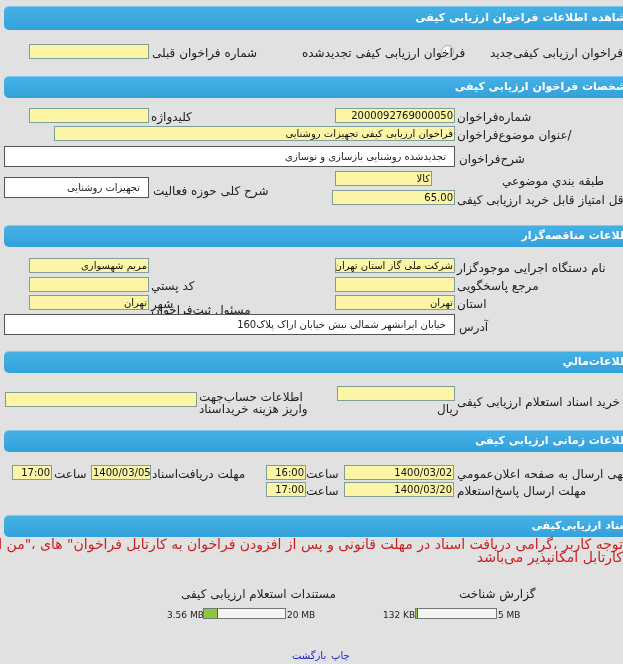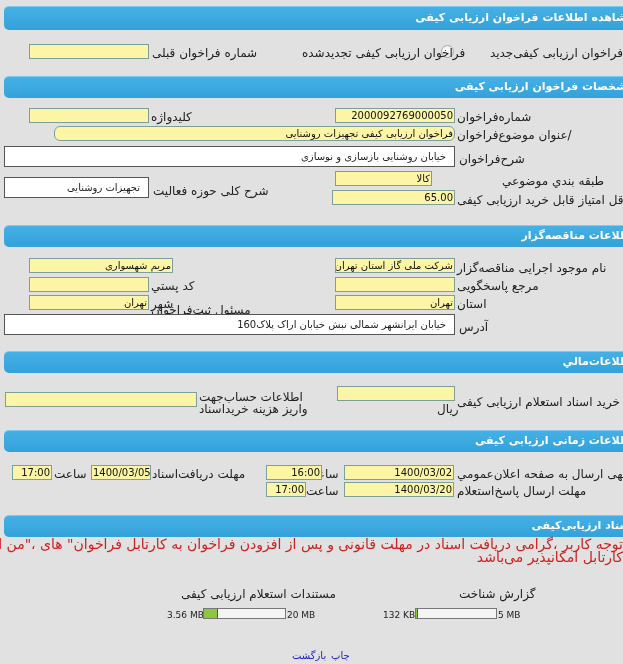--- a/index.html
+++ b/index.html
@@ -119,42 +119,42 @@
 <div class="section-bar" style="top:76px;">
   <span>مشخصات فراخوان ارزیابی کیفی</span>
 </div>
 
 <div class="lbl" style="top:110px;left:457px;">شماره‌فراخوان</div>
 <div class="inp ltrval" style="top:108px;left:335px;width:120px;">2000092769000050</div>
 <div class="lbl" style="top:110px;left:151px;">کلیدواژه</div>
 <div class="inp" style="top:108px;left:29px;width:120px;"></div>
 
 <div class="lbl" style="top:128px;left:457px;">/عنوان  موضوع‌فراخوان</div>
-<div class="inp" style="top:126px;left:54px;width:401px;border-radius:6px;">فراخوان ارزیابی کیفی تجهیزات روشنایی</div>
-
-<div class="box" style="top:146px;left:4px;width:451px;height:21px;line-height:19px;">خیابان  روشنایی  بازسازی  و  نوسازی</div>
+<div class="inp" style="top:126px;left:54px;width:401px;">فراخوان ارزیابی کیفی تجهیزات روشنایی</div>
+
+<div class="box" style="top:146px;left:4px;width:451px;height:21px;line-height:19px;">تجدیدشده  روشنایی  بازسازی  و  نوسازی</div>
 <div class="lbl" style="top:152px;left:459px;">شرح‌فراخوان</div>
 
 <div class="lbl" style="top:174px;left:457px;margin-left:45px;">طبقه بندي موضوعي</div>
 <div class="inp" style="top:171px;left:335px;width:97px;">کالا</div>
 
 <div class="box" style="top:177px;left:4px;width:145px;height:21px;line-height:19px;">تجهیزات روشنایی</div>
 <div class="lbl" style="top:184px;left:153px;">شرح کلی حوزه فعالیت</div>
 
 <div class="lbl" style="top:193px;left:457px;">حداقل  امتیاز قابل خرید  ارزیابی کیفی</div>
 <div class="inp ltrval" style="top:190px;left:332px;width:123px;">65.00</div>
 
 <div class="section-bar" style="top:225px;">
   <span>اطلاعات مناقصه‌گزار</span>
 </div>
 
-<div class="lbl" style="top:261px;left:457px;">نام موجود اجرایی  مناقصه‌گزار</div>
+<div class="lbl" style="top:261px;left:457px;">نام دستگاه اجرایی  موجود‌گزار</div>
 <div class="inp" style="top:258px;left:335px;width:120px;">شرکت ملی گاز استان تهران</div>
 <div class="lbl" style="top:259px;left:151px;margin-top:44px;">مسئول ثبت‌فراخوان</div>
-<div class="inp" style="top:258px;left:29px;width:144px;">مریم شهسواری</div>
+<div class="inp" style="top:258px;left:29px;width:120px;">مریم شهسواری</div>
 
 <div class="lbl" style="top:279px;left:457px;">مرجع پاسخگویی</div>
 <div class="inp" style="top:277px;left:335px;width:120px;"></div>
 <div class="lbl" style="top:279px;left:151px;">کد پستي</div>
 <div class="inp" style="top:277px;left:29px;width:120px;"></div>
 
 <div class="lbl" style="top:297px;left:457px;">استان</div>
 <div class="inp" style="top:295px;left:335px;width:120px;">تهران</div>
 <div class="lbl" style="top:297px;left:151px;">شهر</div>
 <div class="inp" style="top:295px;left:29px;width:120px;">تهران</div>
@@ -174,21 +174,21 @@
 <div class="lbl" style="top:390px;left:199px;">اطلاعات حساب‌جهت</div>
 <div class="lbl" style="top:402px;left:199px;">واریز  هزینه خریداسناد</div>
 
 <div class="section-bar" style="top:430px;">
   <span>اطلاعات زمانی ارزیابی کیفی</span>
 </div>
 
 <div class="lbl" style="top:467px;left:457px;">زمان اولین  انتشار/آگهی ارسال به  صفحه اعلان‌عمومي</div>
 <div class="inp ltrval" style="top:465px;left:344px;width:110px;">1400/03/02</div>
 <div class="lbl" style="top:467px;left:306px;">ساعت</div>
-<div class="inp ltrval" style="top:465px;left:266px;width:56px;">16:00</div>
+<div class="inp ltrval" style="top:465px;left:266px;width:40px;">16:00</div>
 
 <div class="lbl" style="top:484px;left:457px;">مهلت ارسال پاسخ‌استعلام</div>
 <div class="inp ltrval" style="top:482px;left:344px;width:110px;">1400/03/20</div>
 <div class="lbl" style="top:484px;left:306px;">ساعت</div>
 <div class="inp ltrval" style="top:482px;left:266px;width:40px;">17:00</div>
 
 <div class="lbl" style="top:467px;left:152px;">مهلت  دریافت‌اسناد</div>
 <div class="inp ltrval" style="top:465px;left:91px;width:60px;">1400/03/05</div>
 <div class="lbl" style="top:467px;left:54px;">ساعت</div>
 <div class="inp ltrval" style="top:465px;left:12px;width:40px;">17:00</div>

